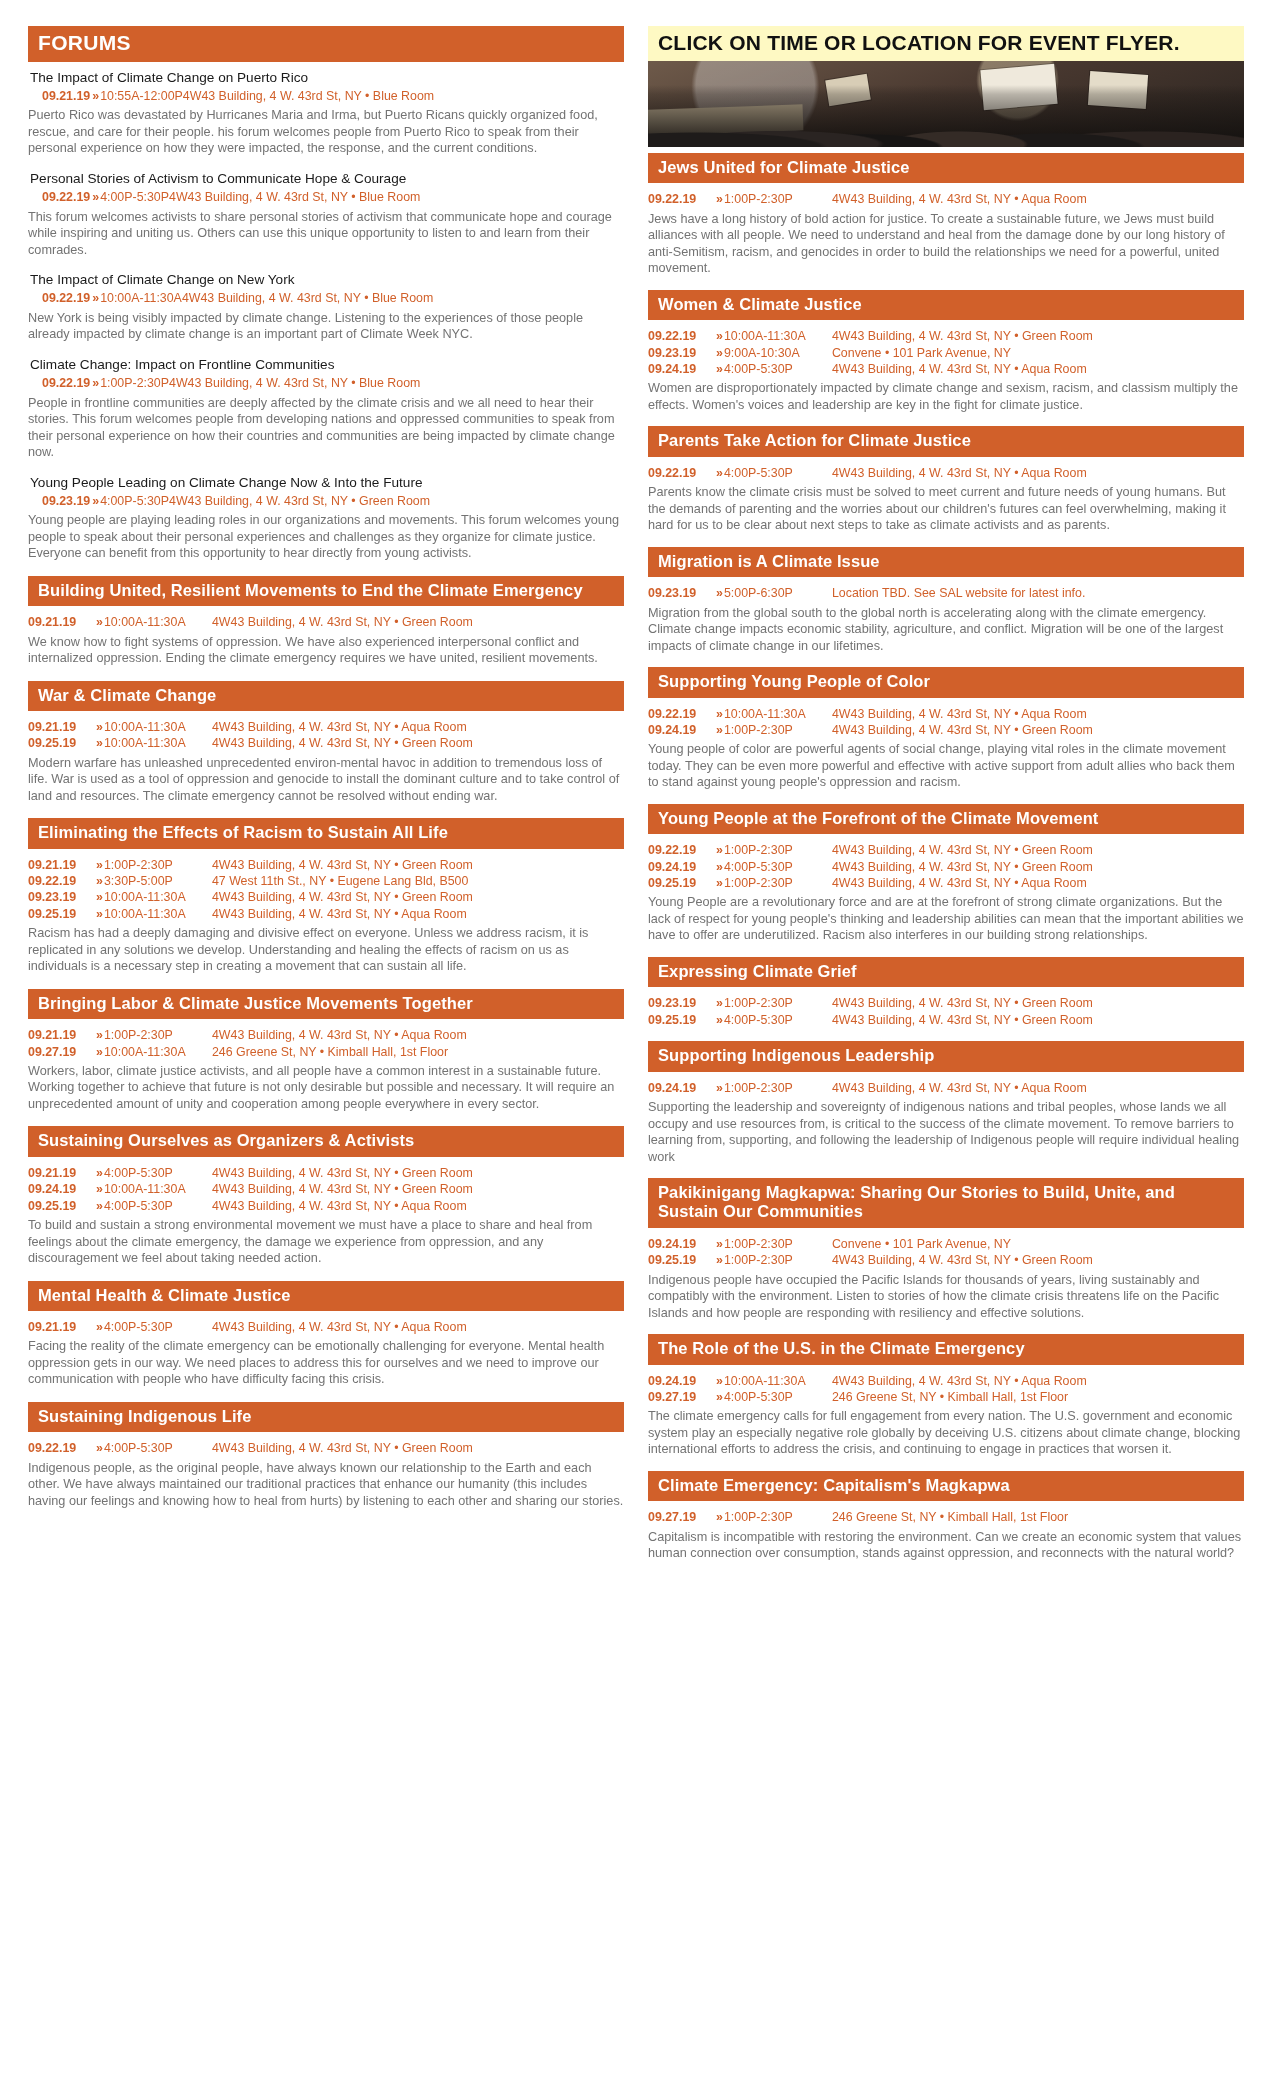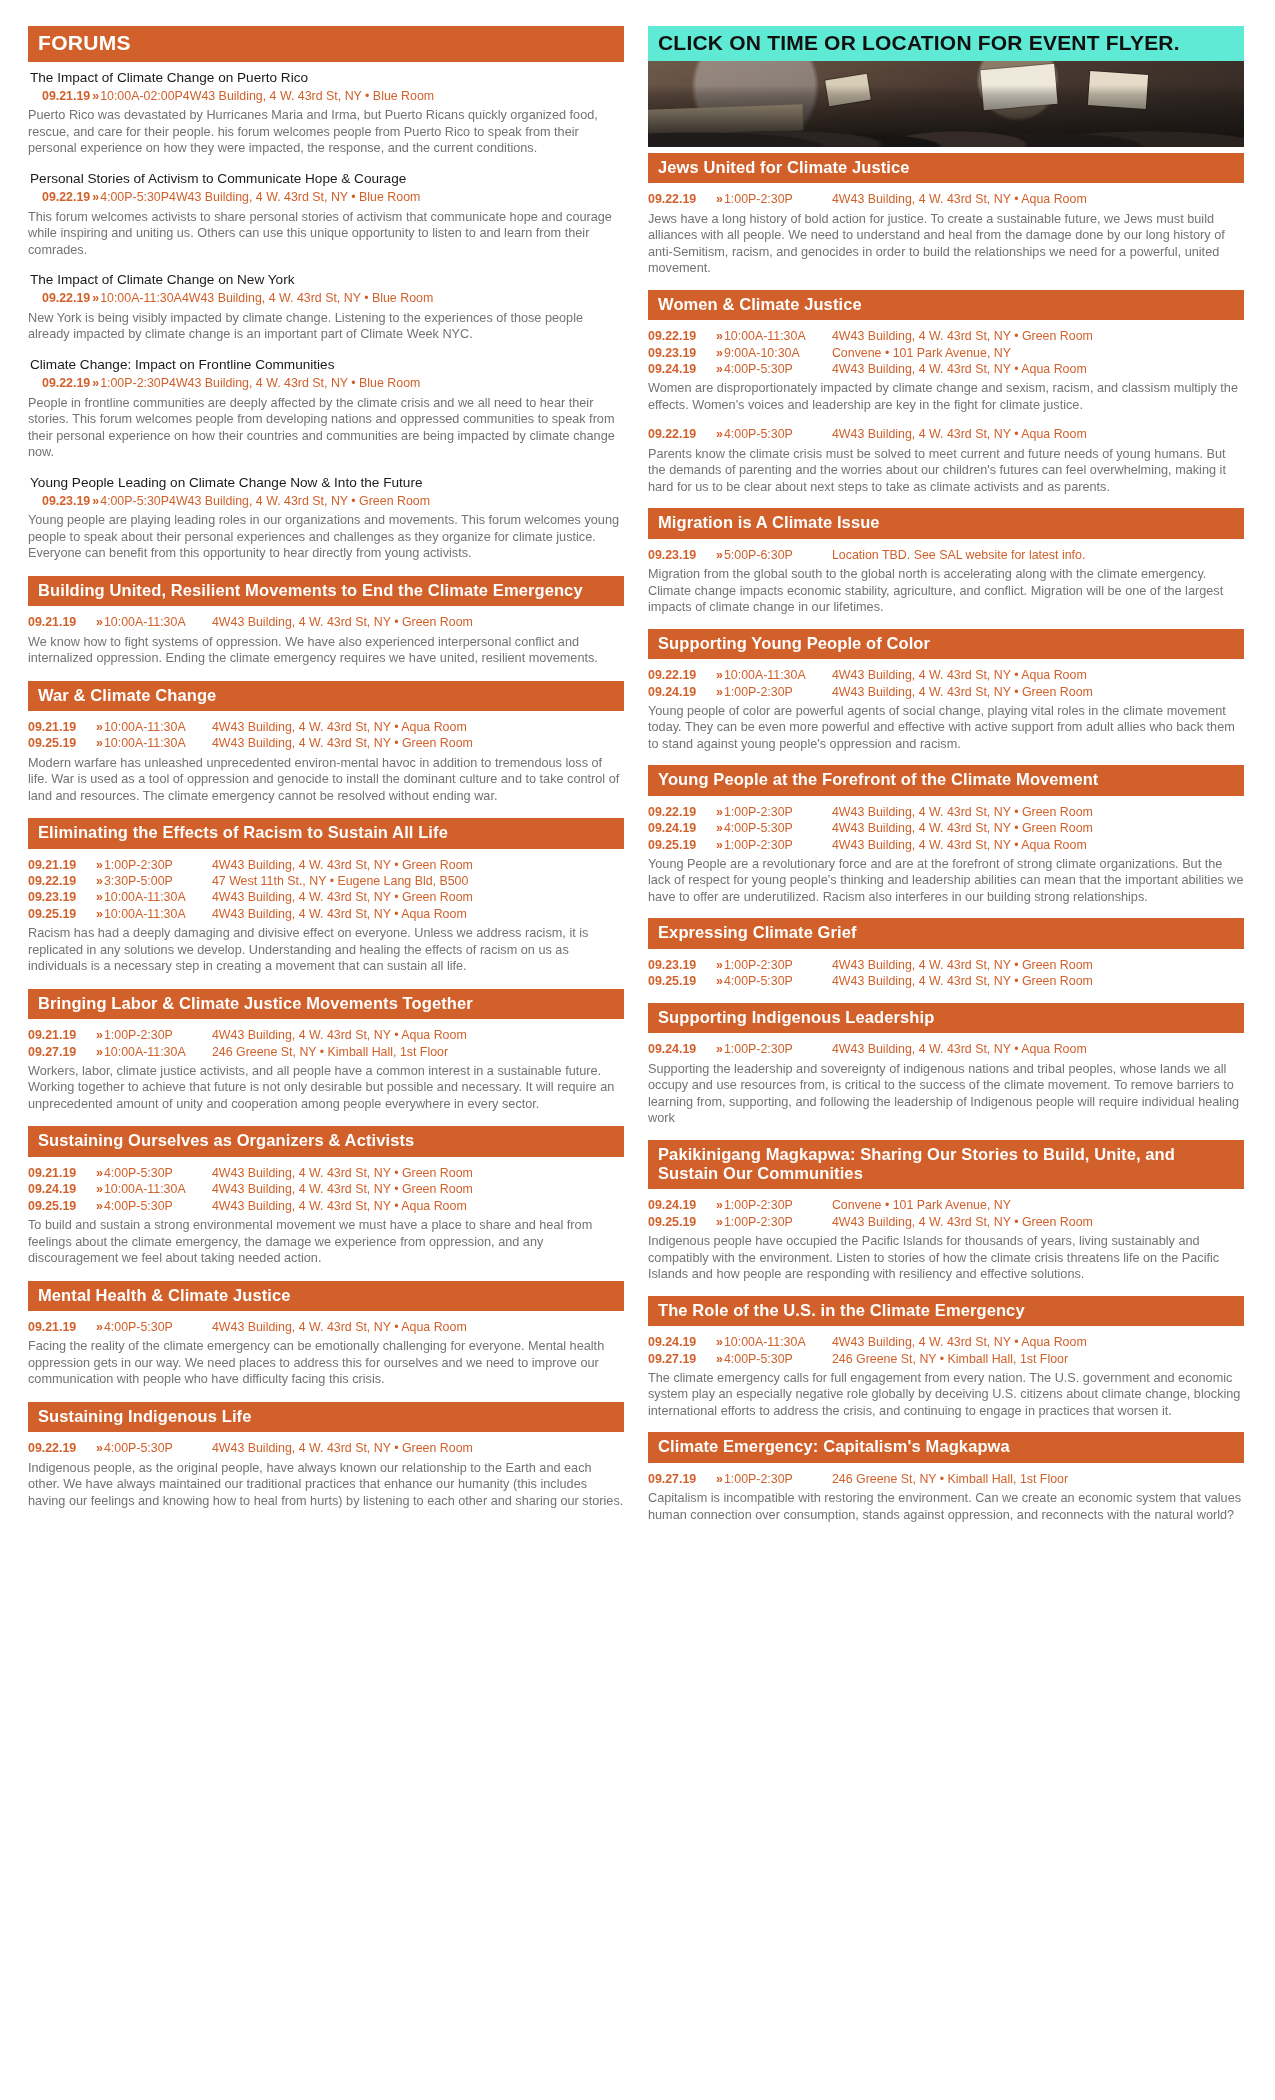--- a/index.html
+++ b/index.html
@@ -64,21 +64,21 @@
 
   
   .sched.tab .sched-row .date { display: inline-block; width: 66px; }
   .sched.tab .sched-row .time { display: inline-block; width: 108px; }
 
   .section { margin: 0 0 14px 0; }
   .section .body-text { margin-top: 3px; }
 
   
   .click-bar {
-    background: #5eead4;
+    background: #fef9c3;
     color: #111111;
     font-weight: bold;
     font-size: 21px;
     letter-spacing: .2px;
     padding: 5px 8px 6px 10px;
     margin-bottom: 0;
   }
   .photo {
     width: 100%;
     height: 86px;
@@ -126,21 +126,21 @@
 <body>
 
 <div class="page">
 
   <div class="col" id="left-col">
     <div class="bar big">FORUMS</div>
     <div id="left-forums">
         <div class="forum">
           <div class="forum-title">The Impact of Climate Change on Puerto Rico</div>
           <div class="sched indent1">
-            <span class="sched-row"><span class="date">09.21.19</span><span class="arrow">»</span><span class="time">10:00A-02:00P</span><span class="loc">4W43 Building, 4 W. 43rd St, NY • Blue Room</span></span>
+            <span class="sched-row"><span class="date">09.21.19</span><span class="arrow">»</span><span class="time">10:55A-12:00P</span><span class="loc">4W43 Building, 4 W. 43rd St, NY • Blue Room</span></span>
           </div>
           <div class="body-text">Puerto Rico was devastated by Hurricanes Maria and Irma, but Puerto Ricans quickly organized food, rescue, and care for their people. his forum welcomes people from Puerto Rico to speak from their personal experience on how they were impacted, the response, and the current conditions.</div>
         </div>
         <div class="forum">
           <div class="forum-title">Personal Stories of Activism to Communicate Hope &amp; Courage</div>
           <div class="sched indent1">
             <span class="sched-row"><span class="date">09.22.19</span><span class="arrow">»</span><span class="time">4:00P-5:30P</span><span class="loc">4W43 Building, 4 W. 43rd St, NY • Blue Room</span></span>
           </div>
           <div class="body-text">This forum welcomes activists to share personal stories of activism that communicate hope and courage while inspiring and uniting us. Others can use this unique opportunity to listen to and learn from their comrades.</div>
         </div>
@@ -247,20 +247,21 @@
         <div class="rsec">
           <div class="bar mid">Women &amp; Climate Justice</div>
           <div class="sched tab">
             <span class="sched-row"><span class="date">09.22.19</span><span class="arrow">»</span><span class="time">10:00A-11:30A</span><span class="loc">4W43 Building, 4 W. 43rd St, NY • Green Room</span></span>
             <span class="sched-row"><span class="date">09.23.19</span><span class="arrow">»</span><span class="time">9:00A-10:30A</span><span class="loc">Convene • 101 Park Avenue, NY</span></span>
             <span class="sched-row"><span class="date">09.24.19</span><span class="arrow">»</span><span class="time">4:00P-5:30P</span><span class="loc">4W43 Building, 4 W. 43rd St, NY • Aqua Room</span></span>
           </div>
           <div class="body-text">Women are disproportionately impacted by climate change and sexism, racism, and classism multiply the effects. Women's voices and leadership are key in the fight for climate justice.</div>
         </div>
         <div class="rsec">
+          <div class="bar mid">Parents Take Action for Climate Justice</div>
           <div class="sched tab">
             <span class="sched-row"><span class="date">09.22.19</span><span class="arrow">»</span><span class="time">4:00P-5:30P</span><span class="loc">4W43 Building, 4 W. 43rd St, NY • Aqua Room</span></span>
           </div>
           <div class="body-text">Parents know the climate crisis must be solved to meet current and future needs of young humans. But the demands of parenting and the worries about our children's futures can feel overwhelming, making it hard for us to be clear about next steps to take as climate activists and as parents.</div>
         </div>
         <div class="rsec">
           <div class="bar mid">Migration is A Climate Issue</div>
           <div class="sched tab">
             <span class="sched-row"><span class="date">09.23.19</span><span class="arrow">»</span><span class="time">5:00P-6:30P</span><span class="loc">Location TBD. See SAL website for latest info.</span></span>
           </div>

